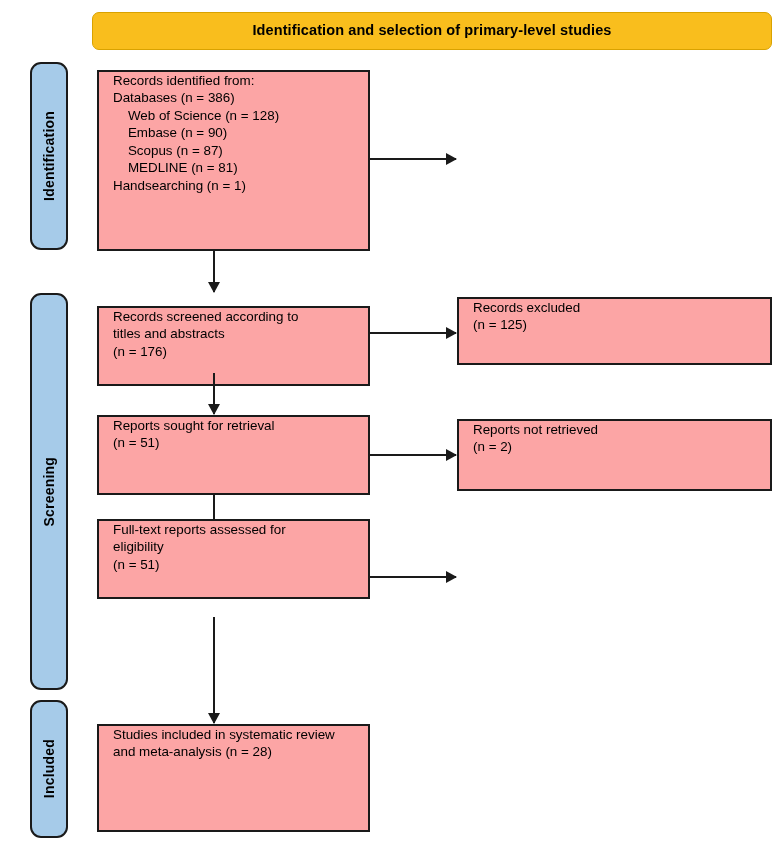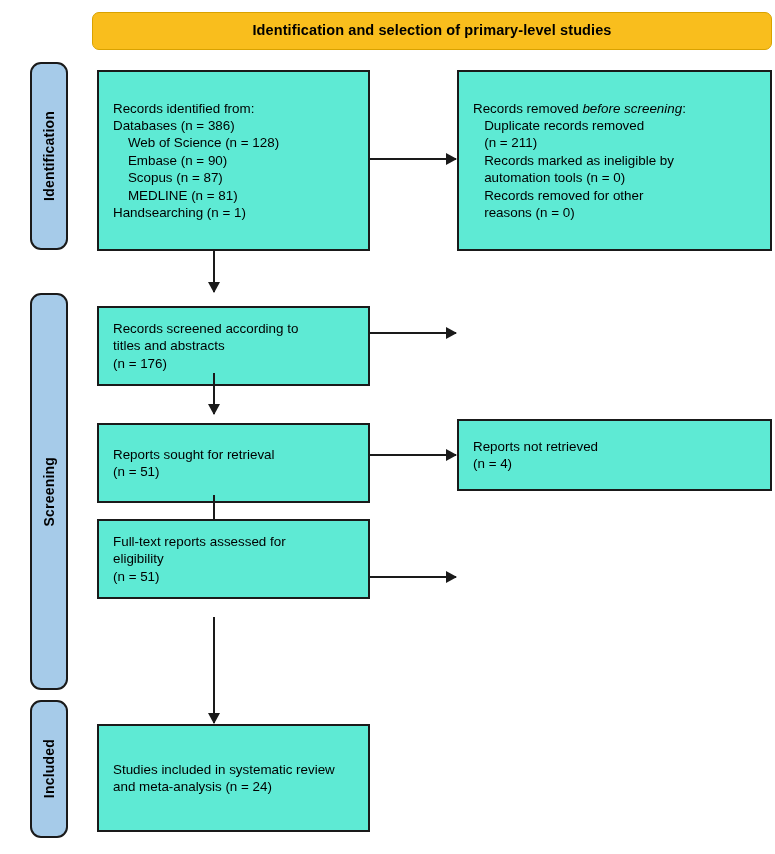--- a/index.html
+++ b/index.html
@@ -44,39 +44,39 @@
     font-size:14px;font-weight:bold;color:#000;
     white-space:nowrap;letter-spacing:.2px;
   }
   #stage-identification{top:62px;height:188px;}
   #stage-screening{top:293px;height:397px;}
   #stage-included{top:700px;height:138px;}
 
   
   .box{
     position:absolute;
-    background:#5eead4;
+    background:#fca5a5;
     border:2px solid #1a1a1a;
     box-sizing:border-box;
-    display:flex;align-items:center;
+    display:flex;align-items:flex-start;
   }
   .box-text{
     font-size:13.4px;line-height:1.30;color:#000;
     padding:0 0 0 14px;white-space:pre-wrap;
   }
   .box-text i{font-style:italic;}
 
   .col-left{left:97px;width:273px;}
   .col-right{left:457px;width:315px;}
 
   #box-identified      {top:70px;height:181px;}
   #box-removed         {top:70px;height:181px;}
   #box-screened        {top:306px;height:80px;}
   #box-excluded        {top:297px;height:68px;}
-  #box-sought          {top:415px;height:80px;margin-top:8px;}
+  #box-sought          {top:415px;height:80px;}
   #box-not-retrieved   {top:419px;height:72px;}
   #box-fulltext        {top:519px;height:80px;}
   #box-fulltext-excl   {top:533px;height:152px;}
   #box-included        {top:724px;height:108px;}
 
   
   .h-arrow{
     position:absolute;height:2px;background:#1a1a1a;
   }
   .h-arrow::after{
@@ -129,64 +129,59 @@
   <div class="box col-left" id="box-identified">
     <div class="box-text">Records identified from:
 Databases (n = 386)
     Web of Science (n = 128)
     Embase (n = 90)
     Scopus (n = 87)
     MEDLINE (n = 81)
 Handsearching (n = 1)</div>
   </div>
 
-  <div class="box col-right" id="box-removed">
-    <div class="box-text"><span>Records removed </span><i>before screening</i><span>:</span><span>
-   Duplicate records removed
-   (n = 211)
-   Records marked as ineligible by
-   automation tools (n = 0)
-   Records removed for other
-   reasons (n = 0)</span></div>
-  </div>
 
   <div class="h-arrow" id="harrow-1"></div>
   <div class="v-arrow" id="varrow-1"></div>
 
   <div class="box col-left" id="box-screened">
     <div class="box-text">Records screened according to
 titles and abstracts
 (n = 176)</div>
   </div>
 
+  <div class="box col-right" id="box-excluded">
+    <div class="box-text">Records excluded
+(n = 125)</div>
+  </div>
 
   <div class="h-arrow" id="harrow-2"></div>
   <div class="v-arrow" id="varrow-2"></div>
 
   <div class="box col-left" id="box-sought">
     <div class="box-text">Reports sought for retrieval
 (n = 51)</div>
   </div>
 
   <div class="box col-right" id="box-not-retrieved">
     <div class="box-text">Reports not retrieved
-(n = 4)</div>
+(n = 2)</div>
   </div>
 
   <div class="h-arrow" id="harrow-3"></div>
   <div class="v-arrow" id="varrow-3"></div>
 
   <div class="box col-left" id="box-fulltext">
     <div class="box-text">Full-text reports assessed for
 eligibility
 (n = 51)</div>
   </div>
 
 
   <div class="h-arrow" id="harrow-4"></div>
   <div class="v-arrow" id="varrow-4"></div>
 
   <div class="box col-left" id="box-included">
     <div class="box-text">Studies included in systematic review
-and meta-analysis (n = 24)</div>
+and meta-analysis (n = 28)</div>
   </div>
 
 </div>
 
 </body></html>

